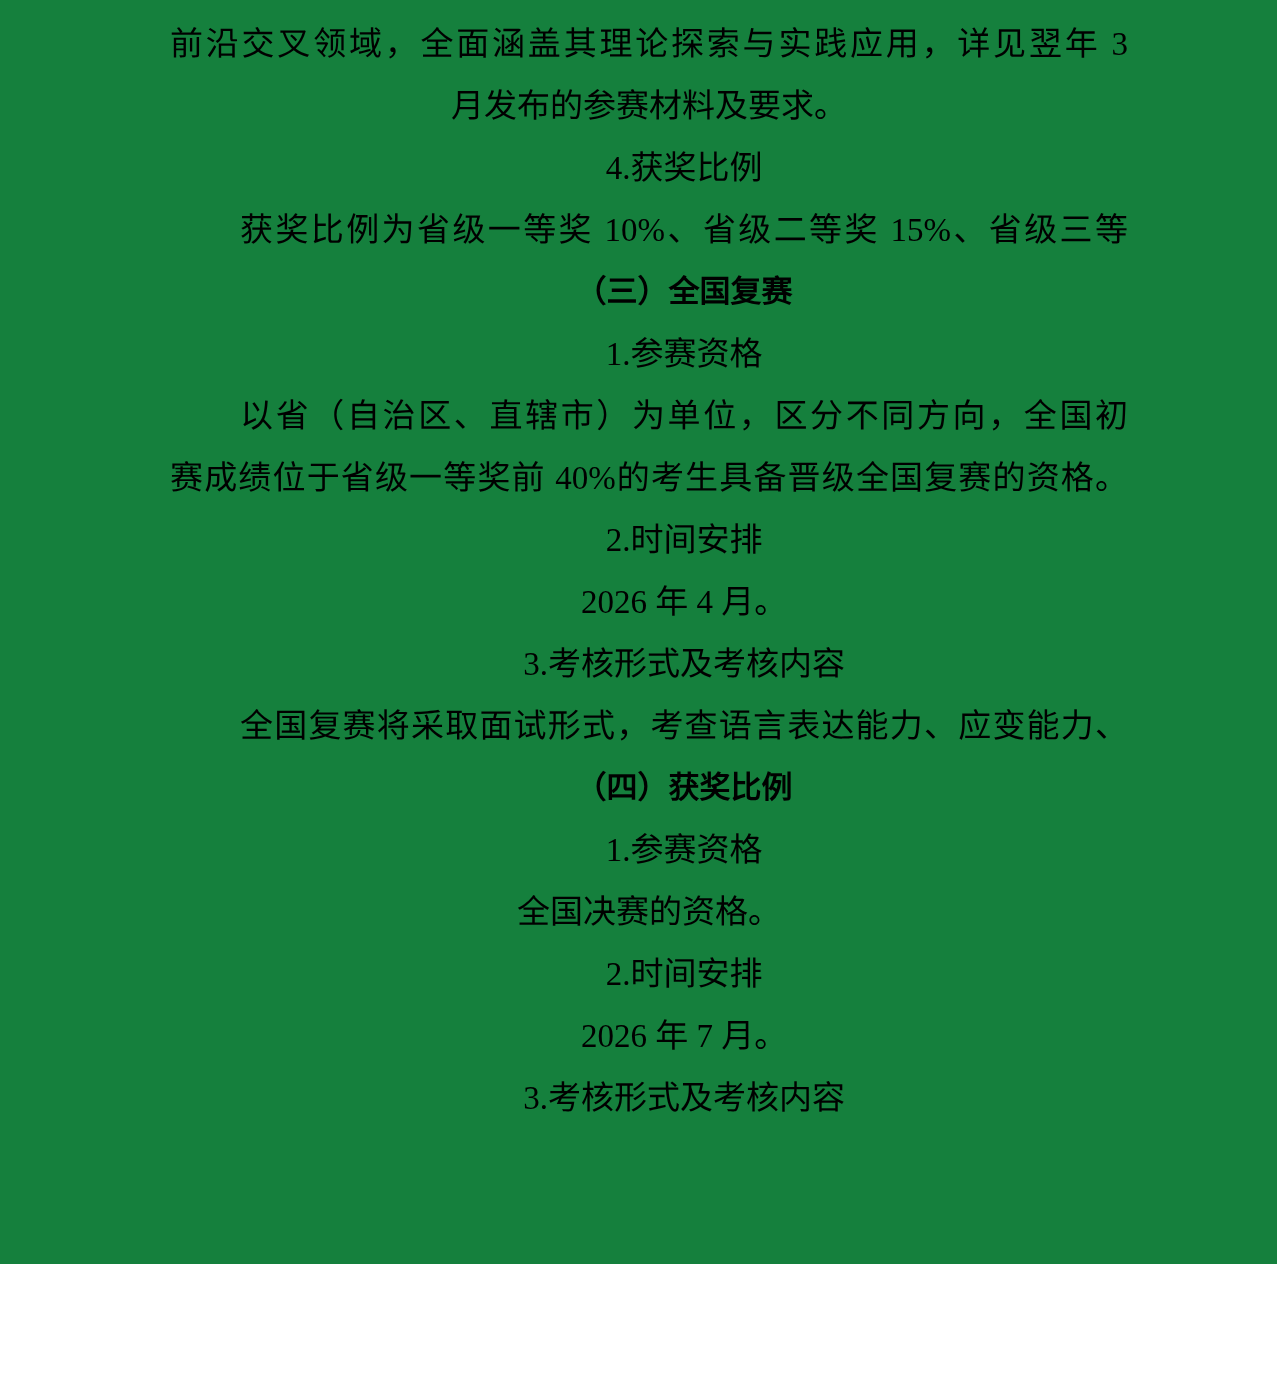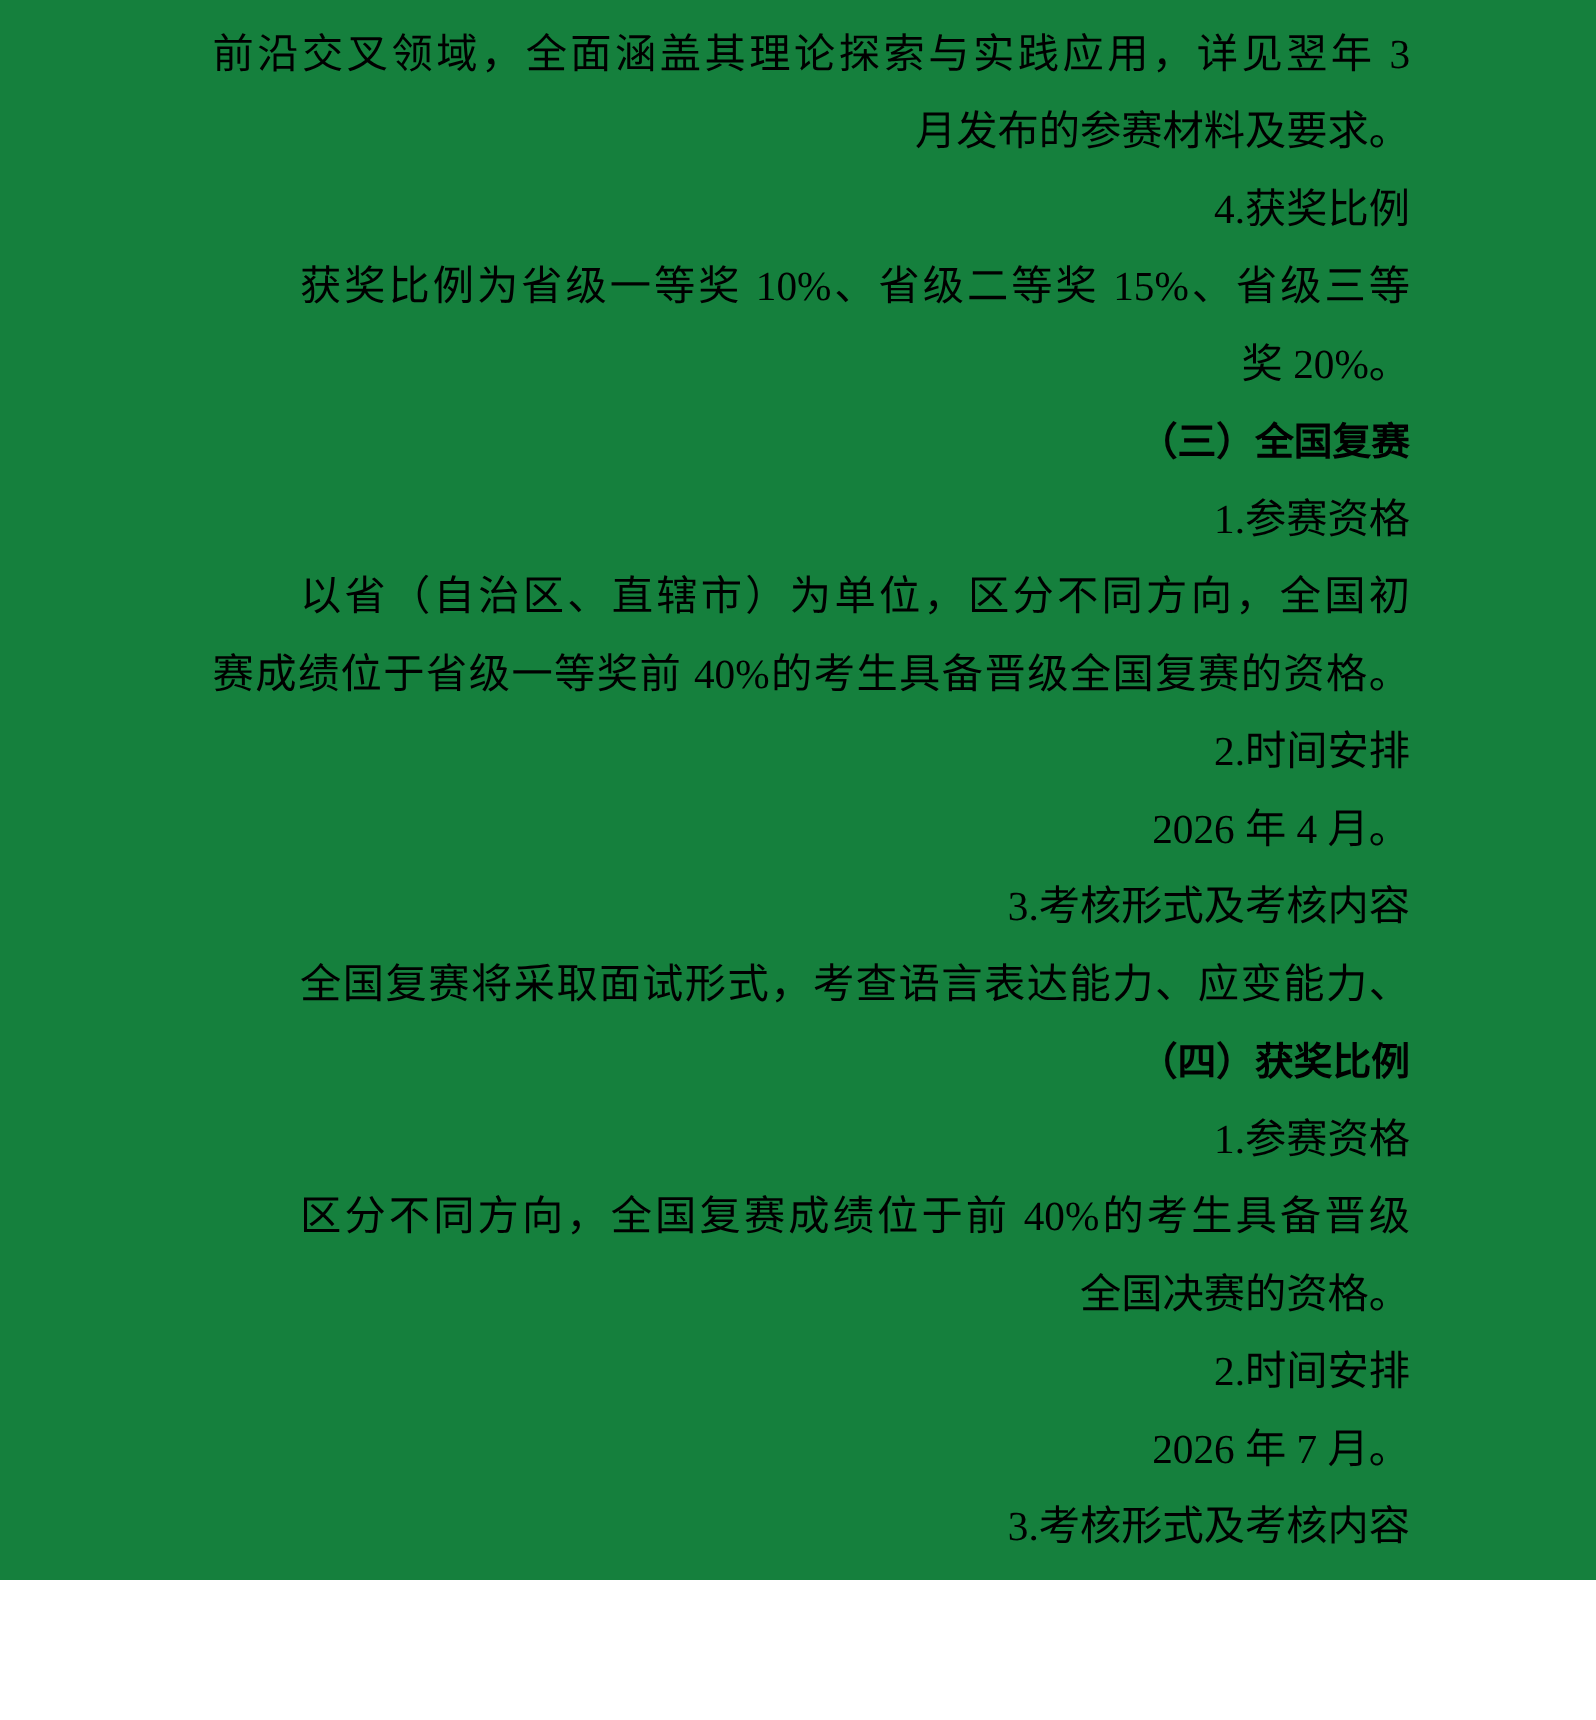--- a/index.html
+++ b/index.html
@@ -18,21 +18,21 @@
     position: absolute;
     left: 170px;
     top: 13px;
     width: 958px;
   }
   .line {
     font-family: "Liberation Serif", "DejaVu Serif", serif;
     font-size: 33px;
     line-height: 62px;
     color: #000000;
-    text-align: right;
+    text-align: center;
   }
   .line.indent {
     padding-left: 70px;
   }
   .line.fill {
     text-align: justify;
     text-align-last: justify;
   }
   .line.heading {
     font-weight: 700;
@@ -41,30 +41,28 @@
 </style>
 </head>
 <body>
 
 <div class="page">
   <div class="content">
       <div class="line fill">前沿交叉领域，全面涵盖其理论探索与实践应用，详见翌年 3</div>
       <div class="line">月发布的参赛材料及要求。</div>
       <div class="line indent">4.获奖比例</div>
       <div class="line indent fill">获奖比例为省级一等奖 10%、省级二等奖 15%、省级三等</div>
-      <div class="line">奖 20%。</div>
       <div class="line heading indent">（三）全国复赛</div>
       <div class="line indent">1.参赛资格</div>
       <div class="line indent fill">以省（自治区、直辖市）为单位，区分不同方向，全国初</div>
       <div class="line fill">赛成绩位于省级一等奖前 40%的考生具备晋级全国复赛的资格。</div>
       <div class="line indent">2.时间安排</div>
       <div class="line indent">2026 年 4 月。</div>
       <div class="line indent">3.考核形式及考核内容</div>
       <div class="line indent fill">全国复赛将采取面试形式，考查语言表达能力、应变能力、</div>
       <div class="line heading indent">（四）获奖比例</div>
       <div class="line indent">1.参赛资格</div>
-      <div class="line indent fill">区分不同方向，全国复赛成绩位于前 40%的考生具备晋级</div>
       <div class="line">全国决赛的资格。</div>
       <div class="line indent">2.时间安排</div>
       <div class="line indent">2026 年 7 月。</div>
       <div class="line indent">3.考核形式及考核内容</div>
     </div>
 </div>
 
 </body></html>

